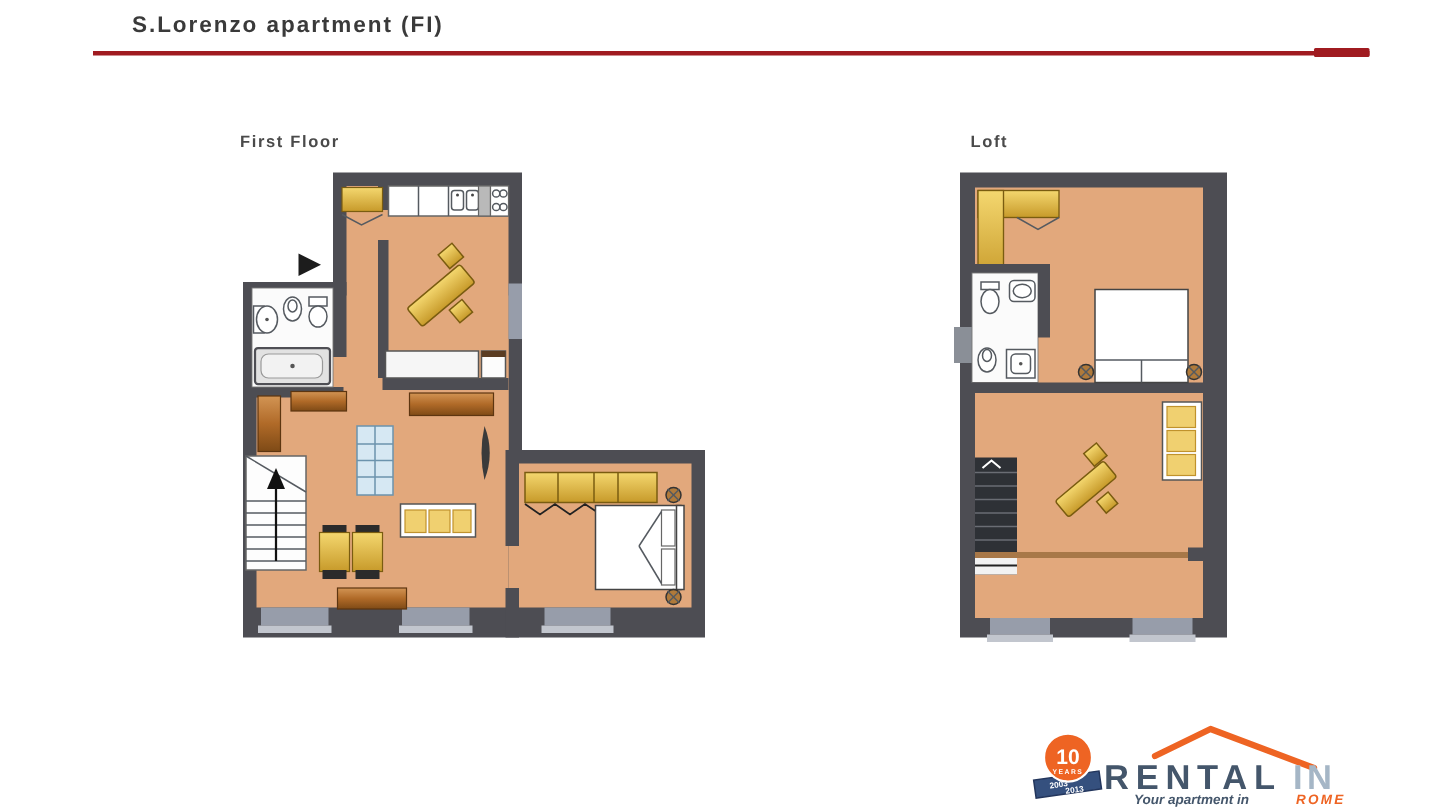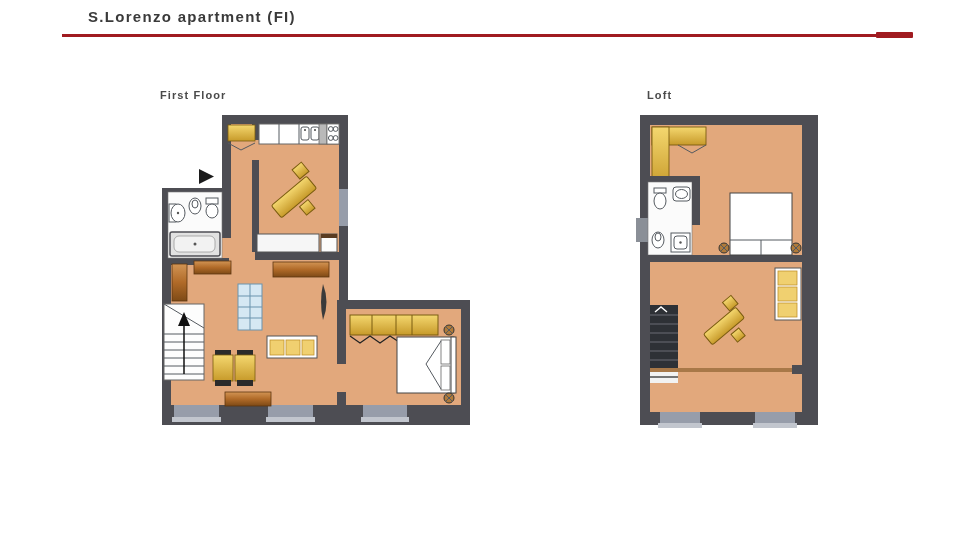--- a/index.html
+++ b/index.html
@@ -313,14 +313,39 @@
     </g>
 
     <g>
       <rect class="win" x="24" y="300" width="40" height="11"></rect>
       <rect class="sill" x="22" y="311" width="44" height="5"></rect>
       <rect class="win" x="119" y="300" width="40" height="11"></rect>
       <rect class="sill" x="117" y="311" width="44" height="5"></rect>
     </g>
   </svg>
 
+  <div class="logo">
+    <svg width="240" height="59" viewBox="0 0 240 59">
+
+      <path d="M90,23 L127,5 L196,31" stroke="#ee6423" stroke-width="4.2" fill="none" stroke-linejoin="round" stroke-linecap="round"></path>
+
+      <text x="56" y="45" font-family="Liberation Sans, sans-serif" font-size="23" font-weight="bold" fill="#44566b" letter-spacing="4.5">RENTAL</text>
+      <text x="182" y="45" font-family="Liberation Sans, sans-serif" font-size="23" font-weight="bold" fill="#a5b6c6" letter-spacing="3">IN</text>
+
+      <text x="76" y="55" font-family="Liberation Sans, sans-serif" font-size="9" font-style="italic" font-weight="bold" fill="#44566b">Your apartment in</text>
+      <text x="184" y="55" font-family="Liberation Sans, sans-serif" font-size="9" font-style="italic" font-weight="bold" fill="#ee6423" letter-spacing="1.5">ROME</text>
+
+      <g>
+        <g transform="rotate(-8 32 44)">
+          <rect x="10" y="36" width="44" height="12" fill="#35507e" stroke="#22355c" stroke-width="1"></rect>
+        </g>
+        <circle cx="32" cy="24" r="16" fill="#ee6423" stroke="#ffffff" stroke-width="1.5"></circle>
+        <text x="32" y="28" text-anchor="middle" font-family="Liberation Sans, sans-serif" font-size="14" font-weight="bold" fill="#ffffff">10</text>
+        <text x="32" y="35" text-anchor="middle" font-family="Liberation Sans, sans-serif" font-size="4.5" font-weight="bold" fill="#ffffff" letter-spacing="1">YEARS</text>
+        <g transform="rotate(-8 32 44)">
+          <text x="20" y="43" font-family="Liberation Sans, sans-serif" font-size="5.5" font-weight="bold" fill="#ffffff">2003</text>
+          <text x="30" y="48" font-family="Liberation Sans, sans-serif" font-size="5.5" font-weight="bold" fill="#ffffff">2013</text>
+        </g>
+      </g>
+    </svg>
+  </div>
 
 </div>
 
 </body></html>

